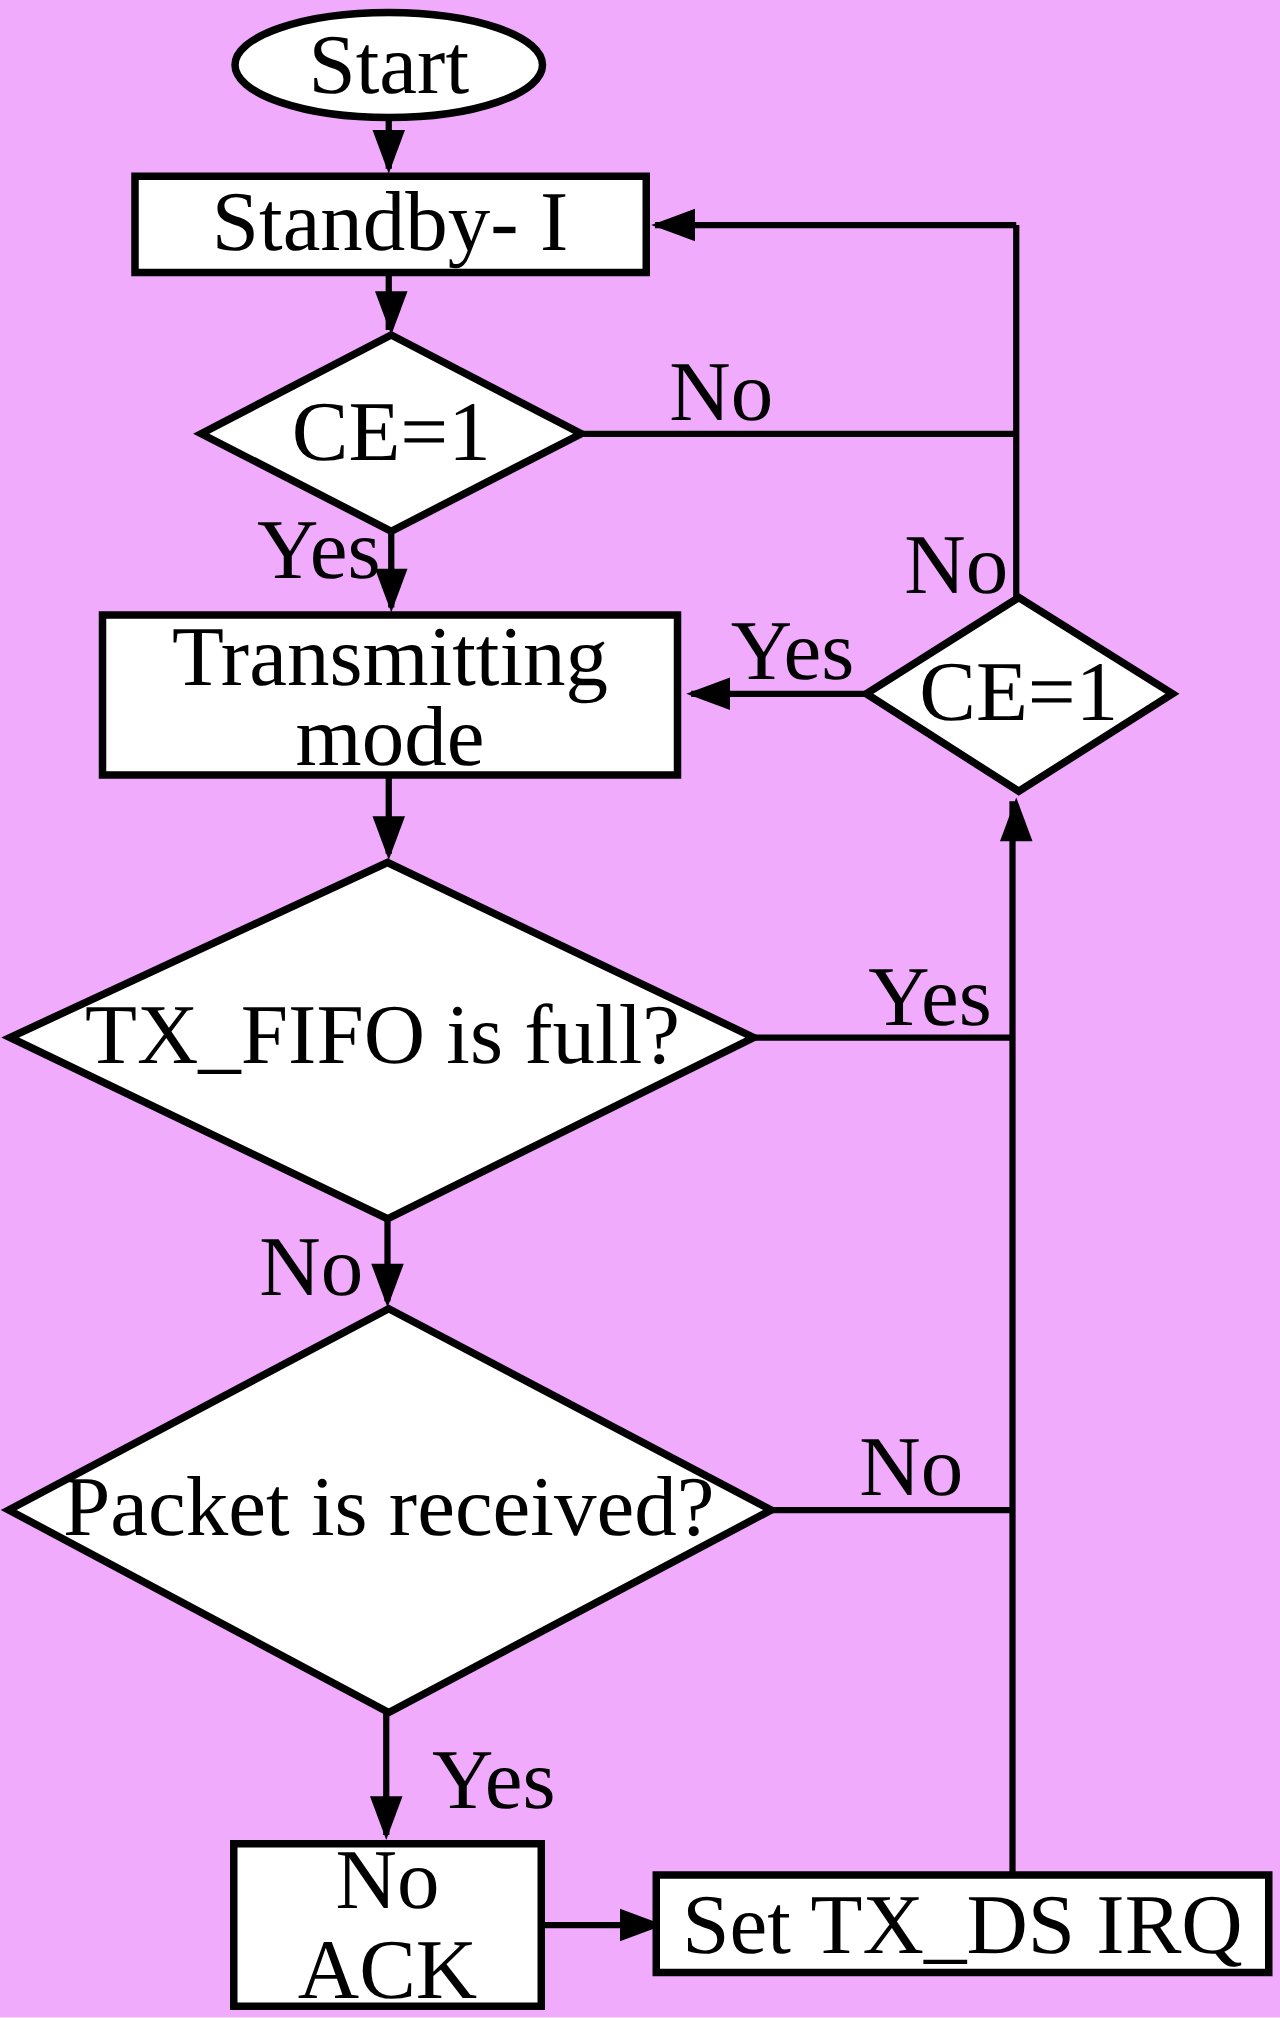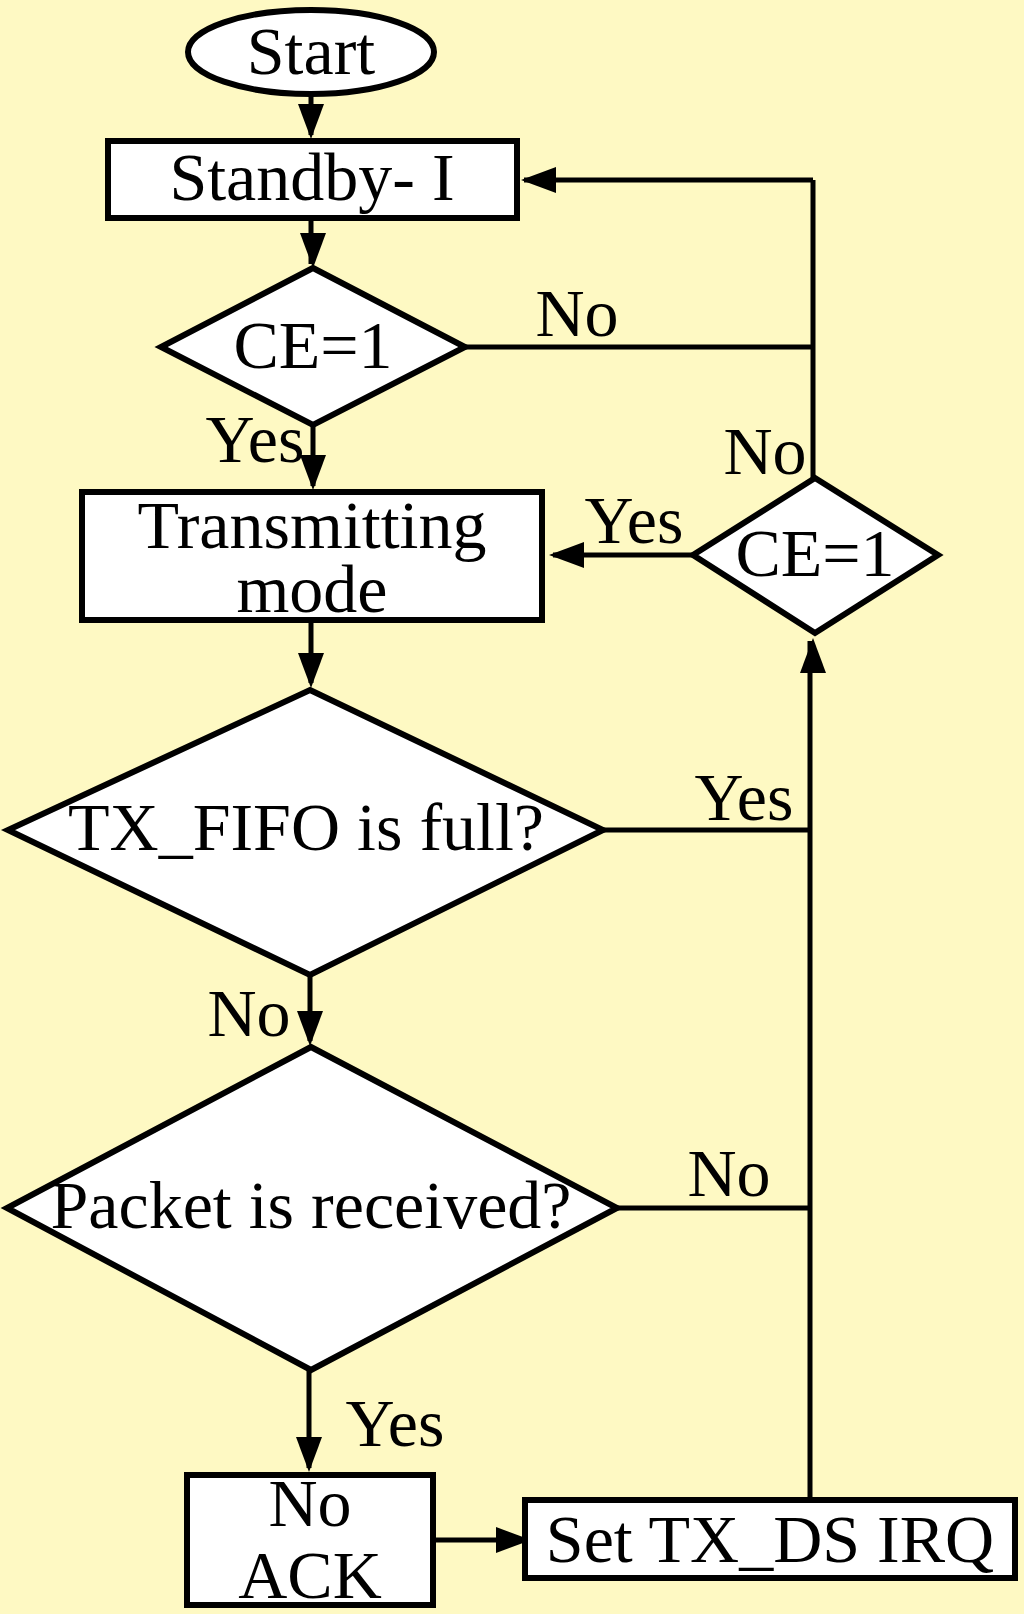--- a/index.html
+++ b/index.html
@@ -4,21 +4,21 @@
 <style>
   html, body {
     margin: 0;
     padding: 0;
     background: #ffffff;
   }
   .figure-canvas {
     position: relative;
     width: 1024px;
     height: 1614px;
-    background: #fef9c3;
+    background: #f0abfc;
     overflow: hidden;
   }
   svg text {
     font-family: "Liberation Serif", "DejaVu Serif", serif;
     font-size: 68px;
     fill: #000000;
   }
   .node-shape {
     fill: #ffffff;
     stroke: #000000;

